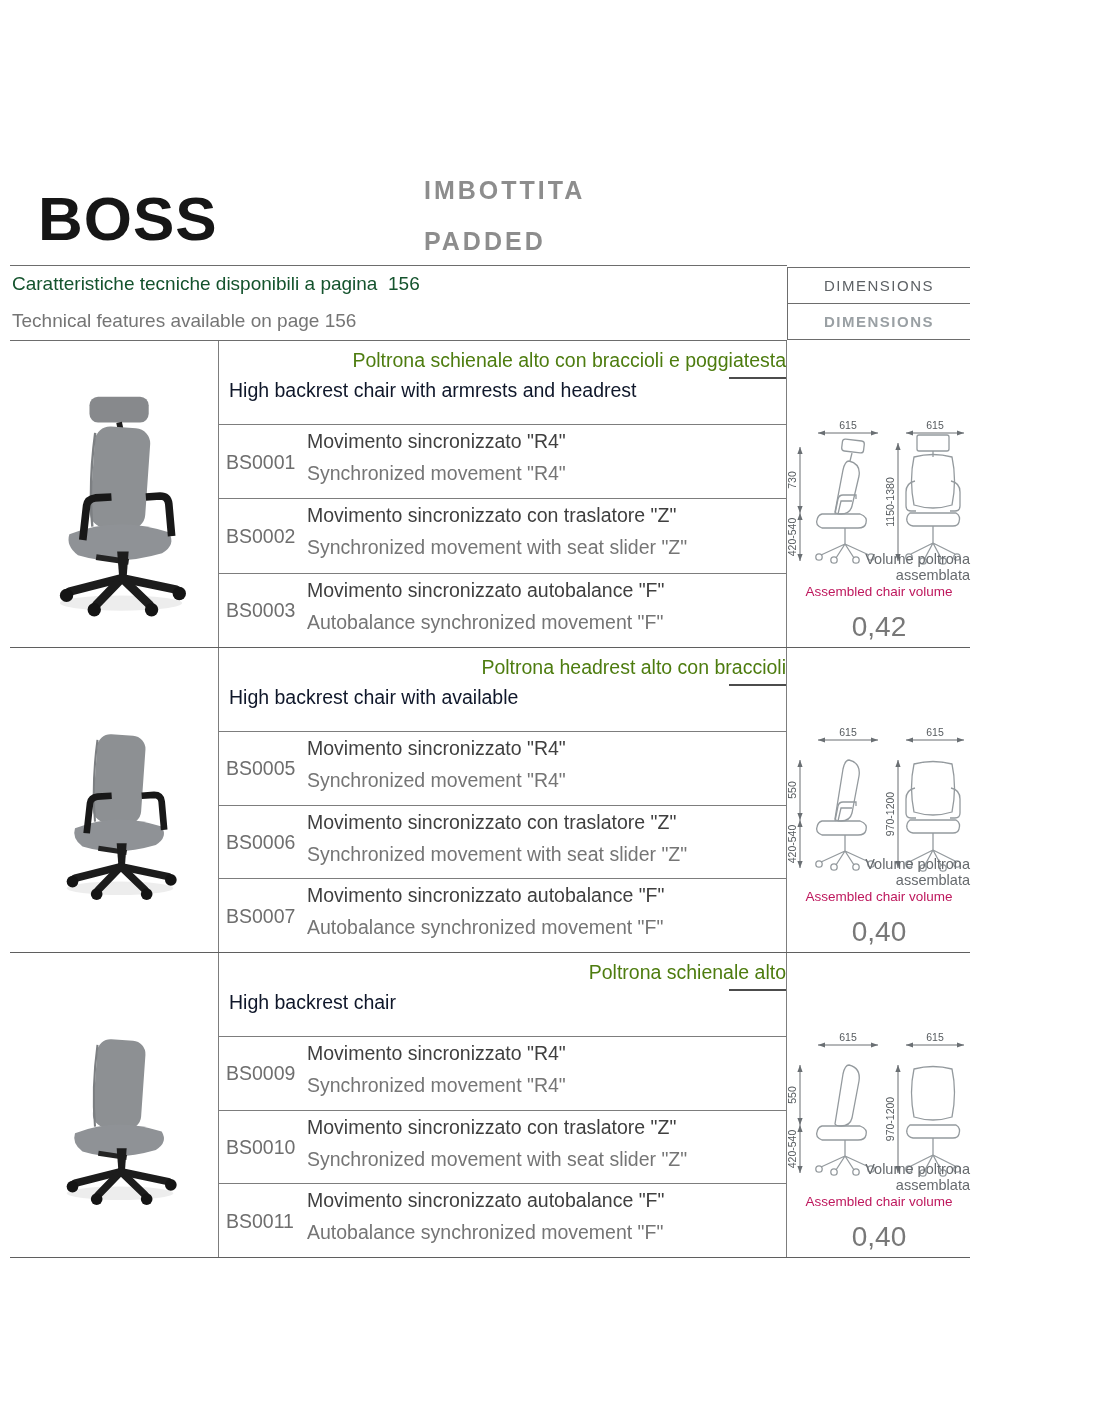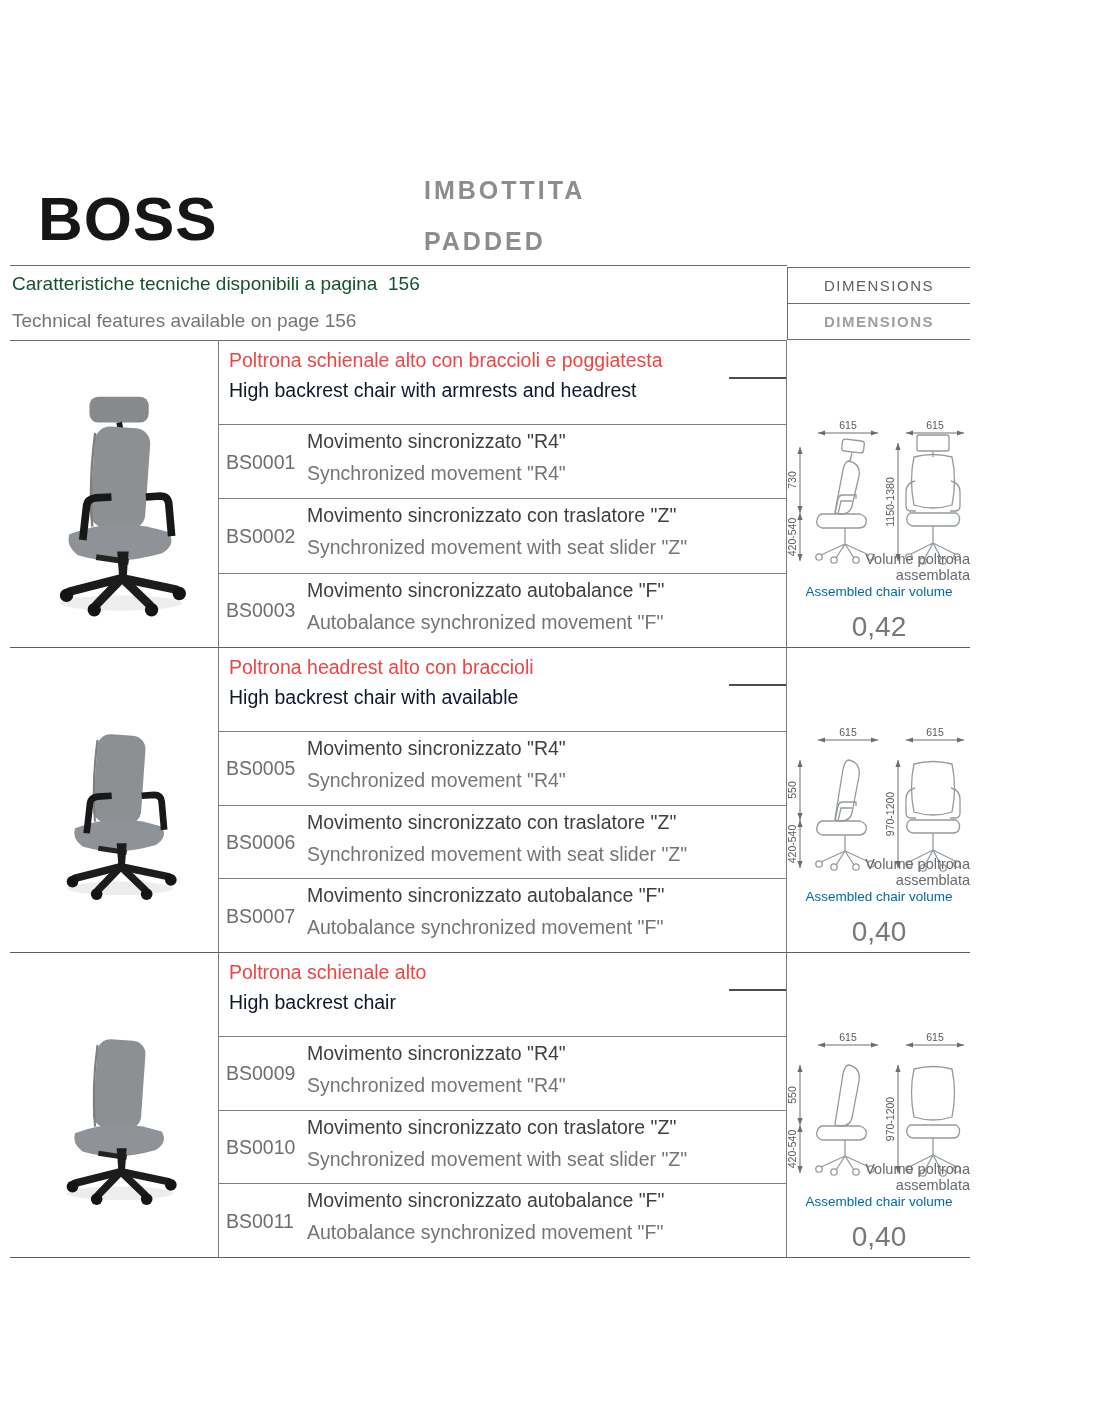--- a/index.html
+++ b/index.html
@@ -40,40 +40,40 @@
   .photo-cell{position:absolute;left:0;top:0;width:208px;height:100%;}
   .rows-cell{
     position:absolute;left:208px;top:0;width:569px;height:100%;
     border-left:1.5px solid #7d7d7d;border-right:1.5px solid #7d7d7d;
     box-sizing:border-box;display:flex;flex-direction:column;
   }
   .sec-header{
     flex:0 0 84px;border-bottom:1.5px solid #7d7d7d;box-sizing:border-box;
     position:relative;padding:8px 0 0 10px;
   }
-  .sec-title-it{font-size:19.5px;color:#ef4444;}
+  .sec-title-it{font-size:19.5px;color:#4d7c0f;text-align:right;}
   .sec-title-en{font-size:19.5px;color:#0f172a;margin-top:7px;}
   .blank-line{position:absolute;top:36px;right:0px;width:57px;border-top:2px solid #4c4c4c;}
   .sec-row{
     flex:1 1 0;border-bottom:1.5px solid #7d7d7d;box-sizing:border-box;
     position:relative;
   }
   .sec-row:last-child{border-bottom:none;}
   .code{
     position:absolute;left:7px;top:50%;transform:translateY(-50%);
     font-size:19.5px;color:#6e6e6e;
   }
   .descs{margin-left:88px;padding-top:5px;}
   .d-it{font-size:19.5px;color:#3f3f3f;}
   .d-en{font-size:19.5px;color:#757575;margin-top:9px;}
   .dims-cell{position:absolute;left:778px;top:0;width:182px;height:100%;}
   .diagram{position:absolute;left:0;top:80px;}
   .volume-block{position:absolute;bottom:4px;left:0;width:100%;text-align:center;}
   .vol-it{font-size:14.5px;color:#666a6e;text-align:right;}
-  .vol-en{font-size:13.5px;color:#0369a1;margin-top:1px;}
+  .vol-en{font-size:13.5px;color:#be185d;margin-top:1px;}
   .vol-val{font-size:28px;color:#787878;margin-top:12px;}
   .dg-stroke{stroke:#949a9e;stroke-width:1.3;fill:none;}
   .dg-dim{stroke:#6a6f73;stroke-width:1;fill:none;}
   .dg-arrow{fill:#6a6f73;stroke:none;}
   .dg-text{fill:#565b5f;font-size:10.5px;font-family:"Liberation Sans",sans-serif;}
   .photo-svg{position:absolute;}
 </style>
 </head>
 <body>
 

